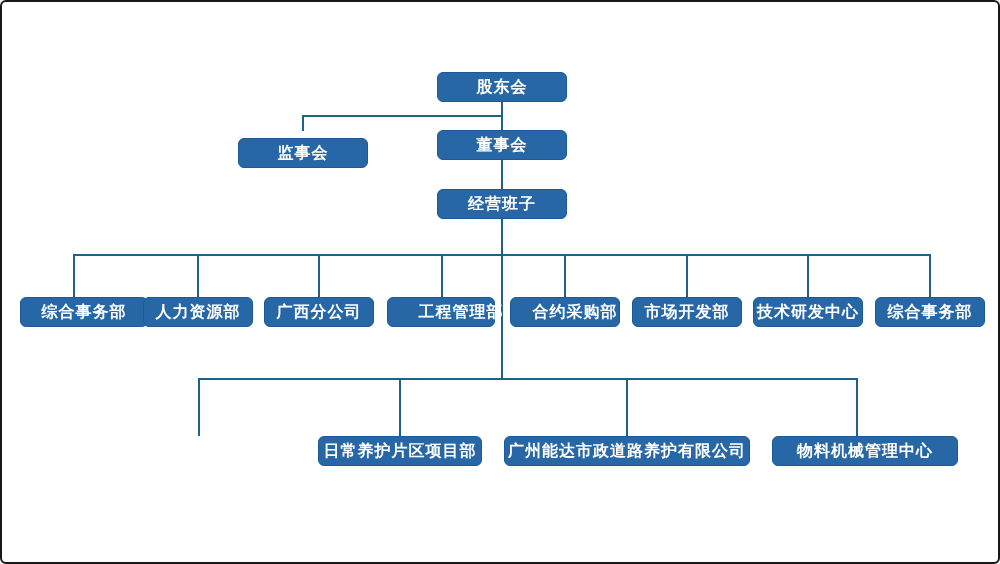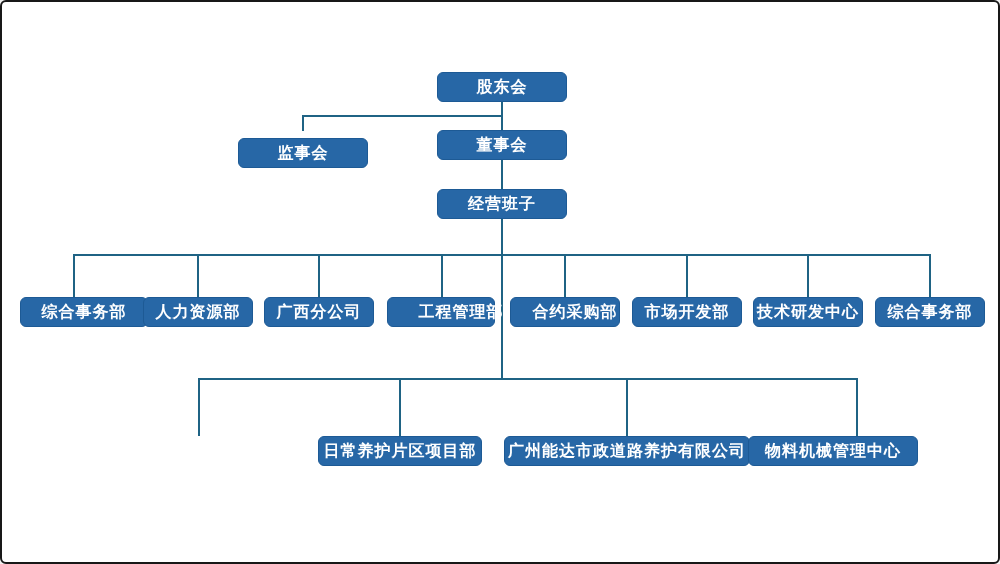--- a/index.html
+++ b/index.html
@@ -42,21 +42,21 @@
   .d2{left:262px; top:295px;width:110px;}
   .d3{left:385px; top:295px;width:108px;padding-left:40px;}
   .d4{left:508px; top:295px;width:110px;padding-left:20px;}
   .d5{left:630px; top:295px;width:110px;}
   .d6{left:751px; top:295px;width:110px;}
   .d7{left:873px; top:295px;width:110px;}
   
   .s0{left:115px;top:434px;width:165px;}
   .s1{left:316px;top:434px;width:164px;}
   .s2{left:502px;top:434px;width:246px;}
-  .s3{left:746px;top:434px;width:170px;}
+  .s3{left:770px;top:434px;width:186px;}
 </style>
 </head>
 <body>
 
 <div class="canvas">
 
   <div class="line v" style="left:499px;top:99px;height:30px"></div>
   <div class="line h" style="left:300px;top:113px;width:201px"></div>
   <div class="line v" style="left:300px;top:113px;height:16px"></div>
   <div class="line v" style="left:499px;top:158px;height:30px"></div>

